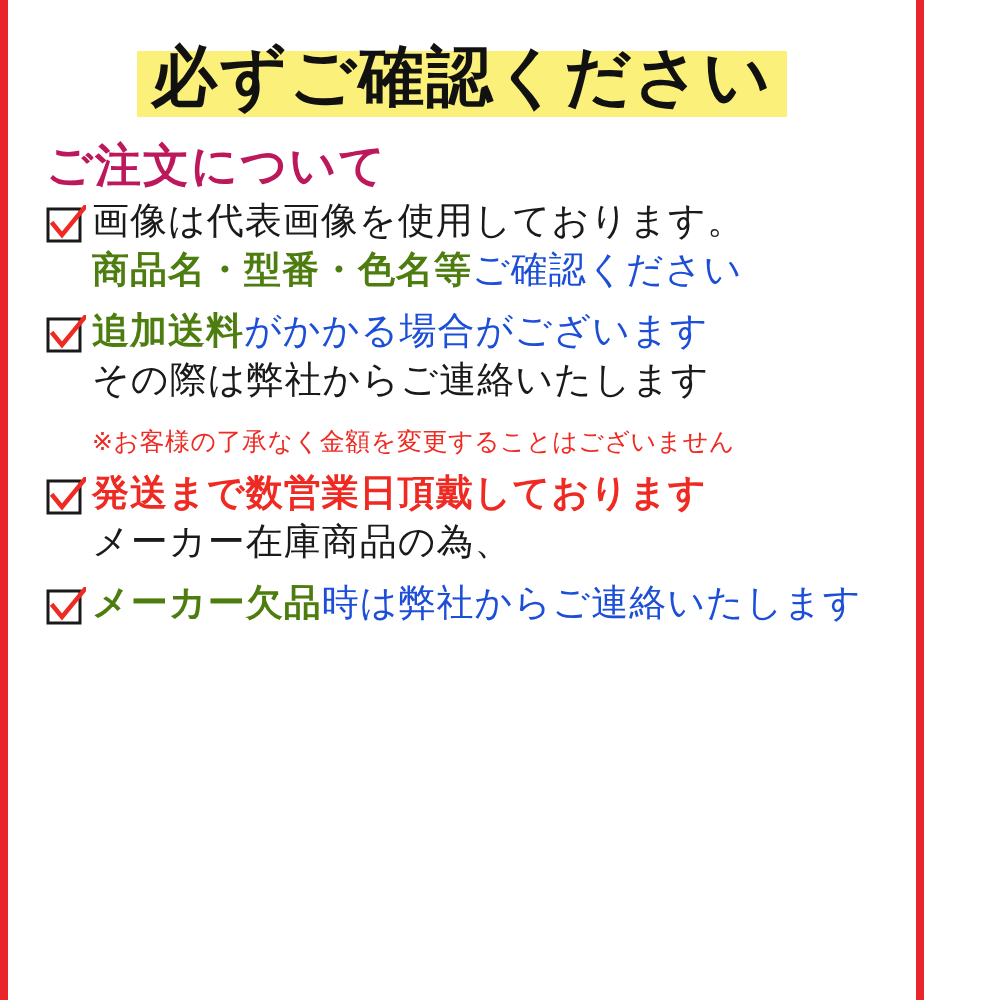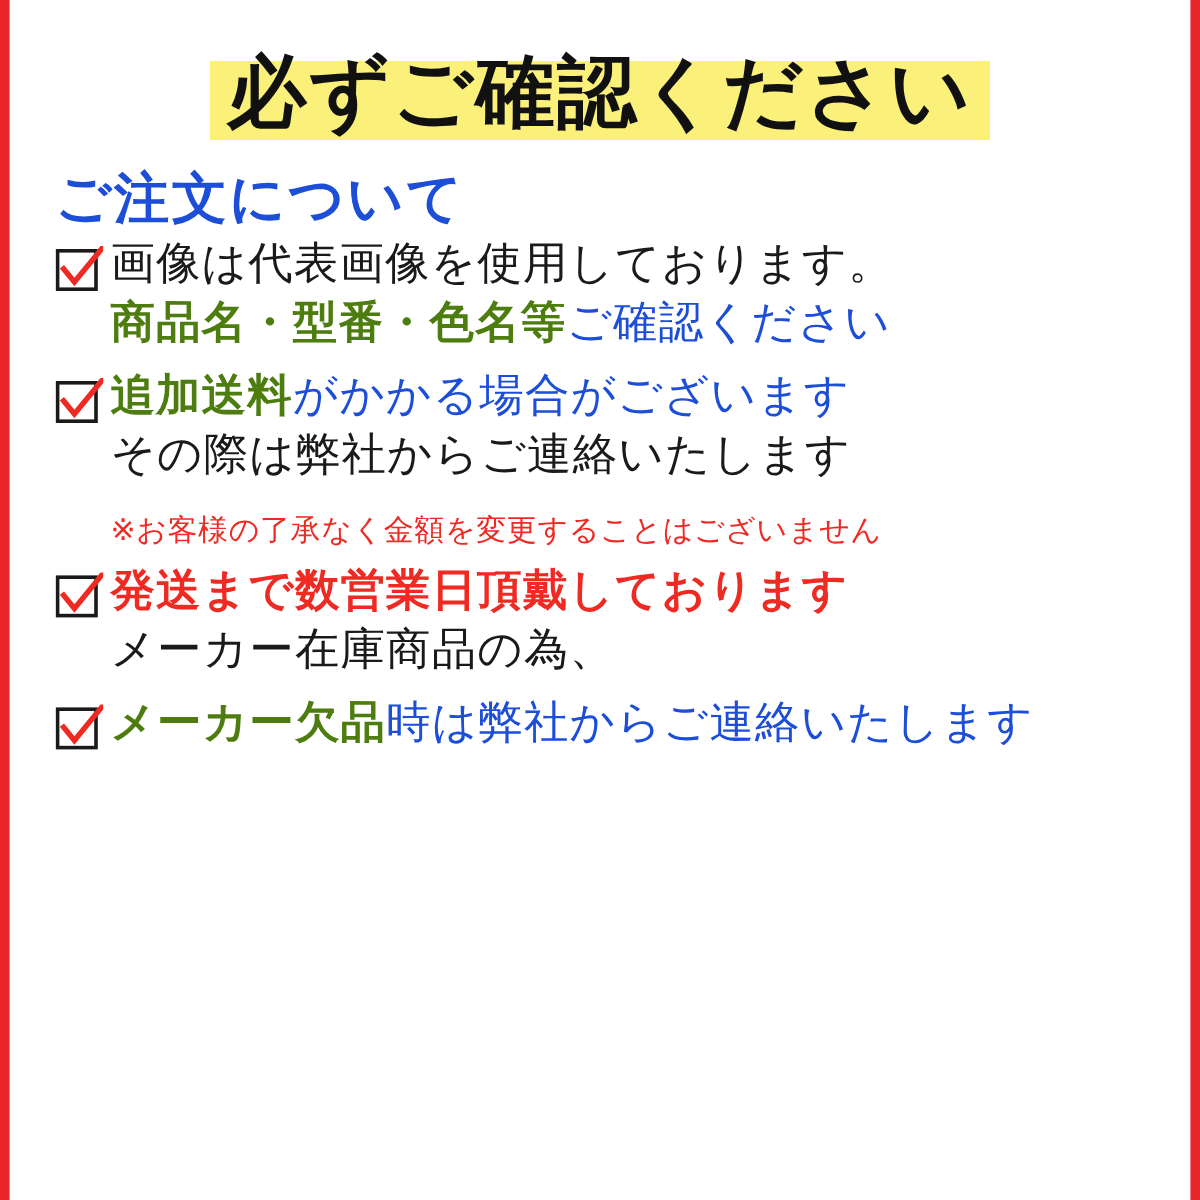--- a/index.html
+++ b/index.html
@@ -8,21 +8,21 @@
   }
   body {
     width: 1000px;
     height: 1000px;
     background: #ffffff;
     font-family: "DejaVu Sans", "Liberation Sans", sans-serif;
     overflow: hidden;
   }
   .page {
     position: relative;
-    width: 1000px;
+    width: 924px;
     height: 1000px;
     box-sizing: border-box;
     border-left: 8px solid #e8252b;
     border-right: 8px solid #e8252b;
     background: #ffffff;
   }
   .inner {
     position: absolute;
     left: 0;
     top: 0;
@@ -50,21 +50,21 @@
         rgba(255,255,255,0) 16%,
         #fbf07a 16%,
         #fbf07a 96%,
         rgba(255,255,255,0) 96%);
   }
 
   
   .section-head {
     font-size: 46px;
     font-weight: bold;
-    color: #1d4ed8;
+    color: #be185d;
     letter-spacing: 2px;
     margin: 6px 0 6px 4px;
     line-height: 1.2;
   }
   .section-head.second {
     margin-top: 18px;
   }
 
   
   .item {

